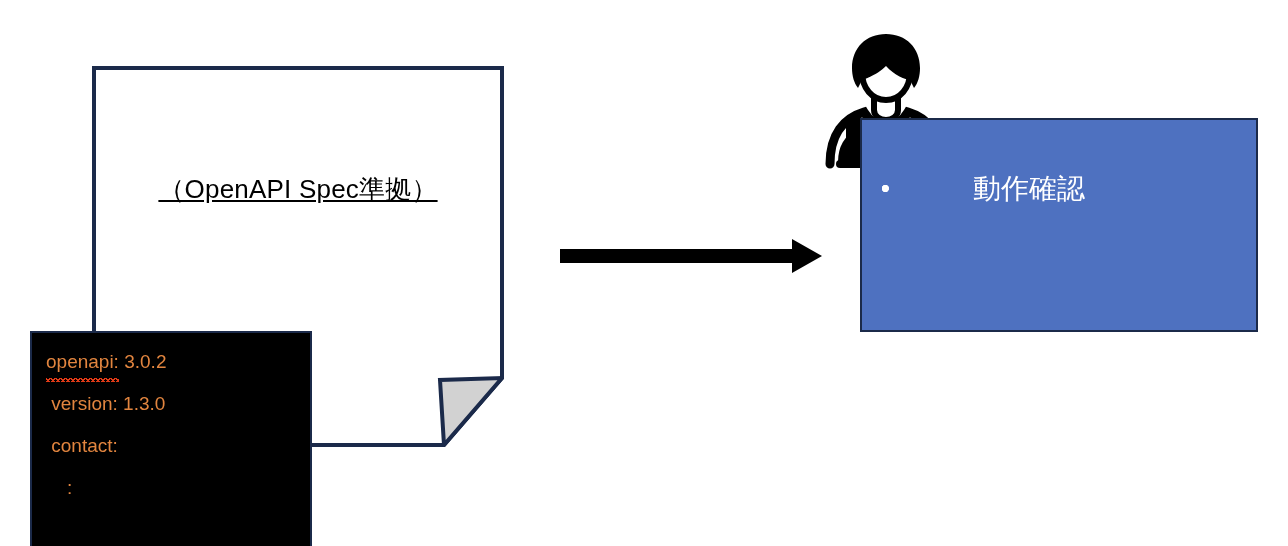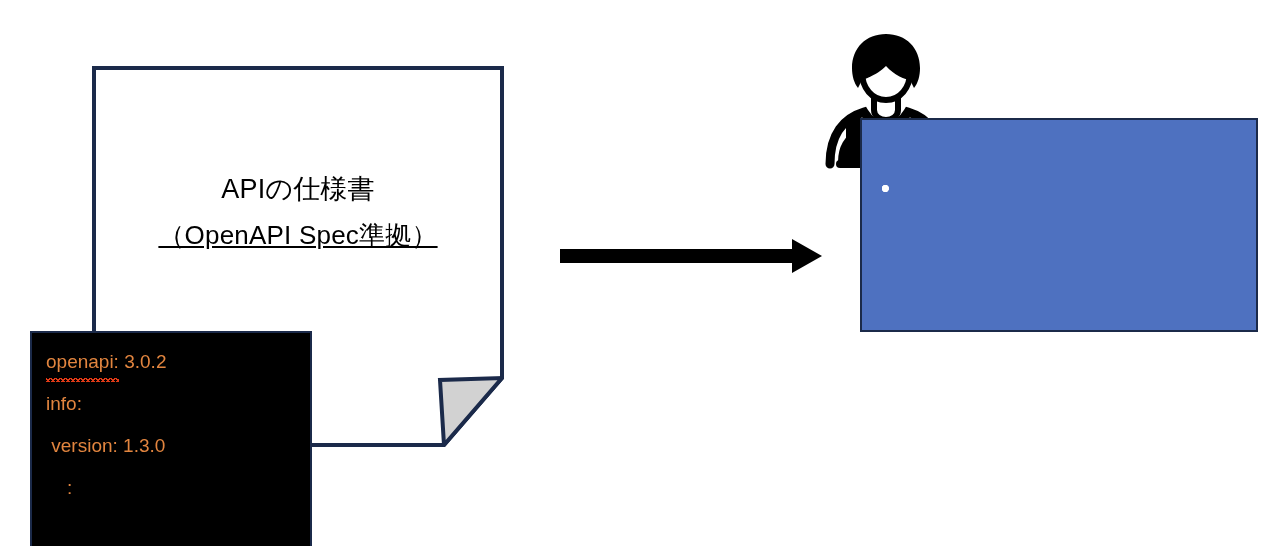--- a/index.html
+++ b/index.html
@@ -144,28 +144,27 @@
 <div id="canvas">
 
   <div class="doc-shape">
     <svg viewBox="0 0 412 381" xmlns="http://www.w3.org/2000/svg">
       <path d="M2,2 L410,2 L410,312 L352,379 L2,379 Z" fill="#ffffff" stroke="#1b2a4a" stroke-width="4"></path>
       <path d="M410,312 L352,379 L348,314 Z" fill="#d2d2d2" stroke="#1b2a4a" stroke-width="4" stroke-linejoin="miter"></path>
     </svg>
   </div>
 
   <div class="doc-text">
-    <div class="line1">APIの仕様書</div>
     <div class="line2">（OpenAPI Spec準拠）</div>
   </div>
 
   <div class="code-block">
     <div class="code-line"><span class="squiggle">openapi:</span><span> 3.0.2</span></div>
-    <div class="code-line">info:</div>
     <div class="code-line"> version: 1.3.0</div>
+    <div class="code-line"> contact:</div>
     <div class="code-line">    :</div>
   </div>
 
   <div class="arrow">
     <svg width="262" height="38" viewBox="0 0 262 38" xmlns="http://www.w3.org/2000/svg">
       <path d="M0,12 L232,12 L232,2 L262,19 L232,36 L232,26 L0,26 Z" fill="#000000"></path>
     </svg>
   </div>
 
   <div class="dev-icon">
@@ -205,17 +204,18 @@
   <div class="task-box">
     <ul class="task-list">
       <li class="task-item">
         <span class="bullet">•</span>
       </li>
       <li class="task-item">
         <span class="bullet">•</span>
       </li>
       <li class="task-item">
         <span class="bullet">•</span>
+        <span>動作確認</span>
       </li>
     </ul>
   </div>
 
 </div>
 
 </body></html>

